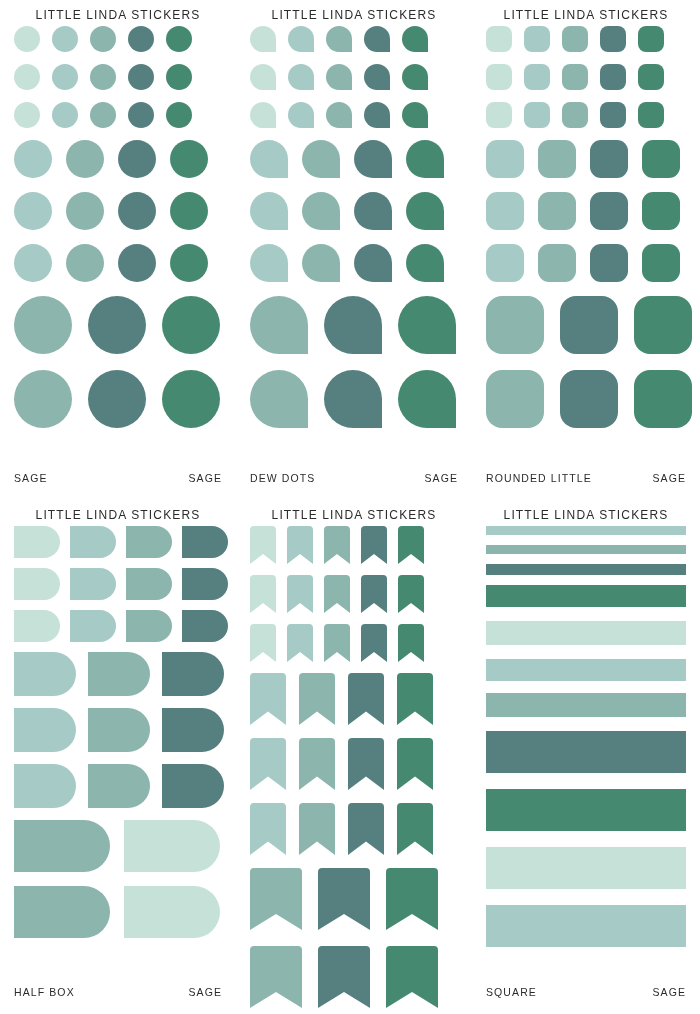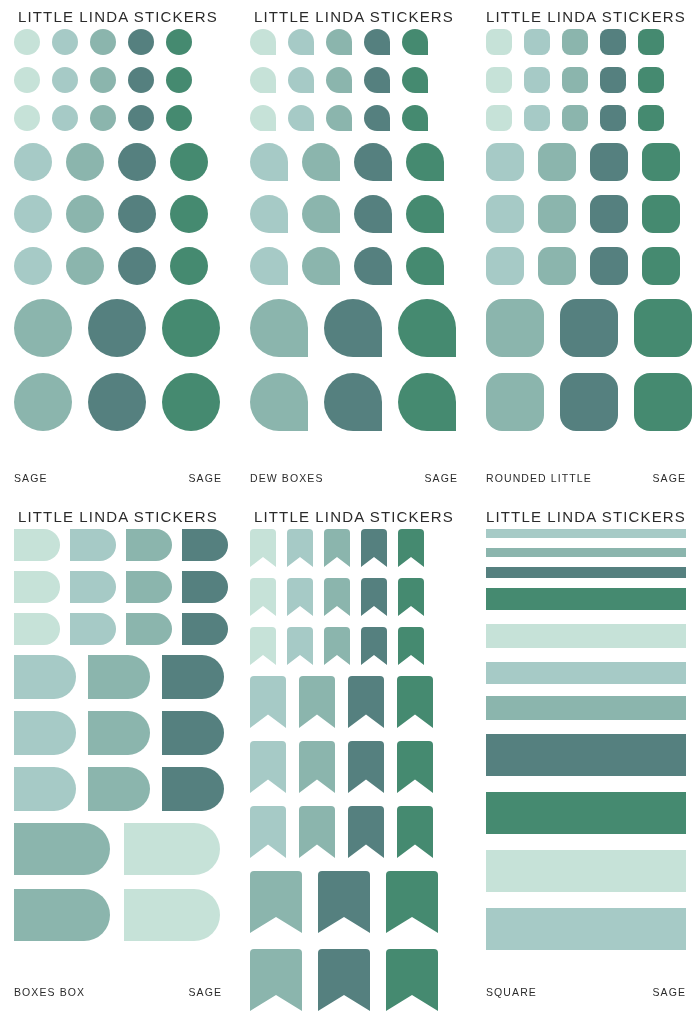--- a/index.html
+++ b/index.html
@@ -18,21 +18,21 @@
   .sheet{
     position:relative;
     display:flex;
     flex-direction:column;
     box-sizing:border-box;
     padding:0;
     overflow:hidden;
   }
   .sheet-header{
     text-align:center;
-    font-size:15px;
+    font-size:12px;
     letter-spacing:1.15px;
     color:#2b2b2b;
     font-weight:400;
     padding-top:8px;
     padding-bottom:4px;
     white-space:nowrap;
   }
   .sheet-body{
     flex:1 1 auto;
     display:flex;
@@ -195,21 +195,21 @@
           <div class="drop" style="background: rgb(85, 128, 127); width: 58px; height: 58px;"></div>
           <div class="drop" style="background: rgb(69, 138, 112); width: 58px; height: 58px;"></div>
         </div>
         <div class="row" style="margin-bottom: 16px; gap: 16px;">
           <div class="drop" style="background: rgb(139, 181, 173); width: 58px; height: 58px;"></div>
           <div class="drop" style="background: rgb(85, 128, 127); width: 58px; height: 58px;"></div>
           <div class="drop" style="background: rgb(69, 138, 112); width: 58px; height: 58px;"></div>
         </div>
       </div>
     <div class="sheet-footer">
-      <span>DEW BOXES</span>
+      <span>DEW DOTS</span>
       <span>SAGE</span>
     </div>
   </div>
 
   <div class="sheet">
     <div class="sheet-header">LITTLE LINDA STICKERS</div>
     <div class="sheet-body" id="body-2">
         <div class="row" style="margin-bottom: 12px; gap: 12px;">
           <div class="rsq" style="background: rgb(198, 226, 216); width: 26px; height: 26px; border-radius: 8px;"></div>
           <div class="rsq" style="background: rgb(166, 202, 198); width: 26px; height: 26px; border-radius: 8px;"></div>
@@ -305,21 +305,21 @@
         <div class="row" style="margin-bottom: 14px; gap: 14px;">
           <div class="hbox" style="background: rgb(139, 181, 173); width: 96px; height: 52px; border-radius: 0px 26px 26px 0px;"></div>
           <div class="hbox" style="background: rgb(198, 226, 216); width: 96px; height: 52px; border-radius: 0px 26px 26px 0px;"></div>
         </div>
         <div class="row" style="margin-bottom: 14px; gap: 14px;">
           <div class="hbox" style="background: rgb(139, 181, 173); width: 96px; height: 52px; border-radius: 0px 26px 26px 0px;"></div>
           <div class="hbox" style="background: rgb(198, 226, 216); width: 96px; height: 52px; border-radius: 0px 26px 26px 0px;"></div>
         </div>
       </div>
     <div class="sheet-footer">
-      <span>BOXES BOX</span>
+      <span>HALF BOX</span>
       <span>SAGE</span>
     </div>
   </div>
 
   <div class="sheet">
     <div class="sheet-header">LITTLE LINDA STICKERS</div>
     <div class="sheet-body" id="body-4">
         <div class="row" style="margin-bottom: 11px; gap: 11px;">
           <div class="flag" style="background: rgb(198, 226, 216); width: 26px; height: 38px;"></div>
           <div class="flag" style="background: rgb(166, 202, 198); width: 26px; height: 38px;"></div>

